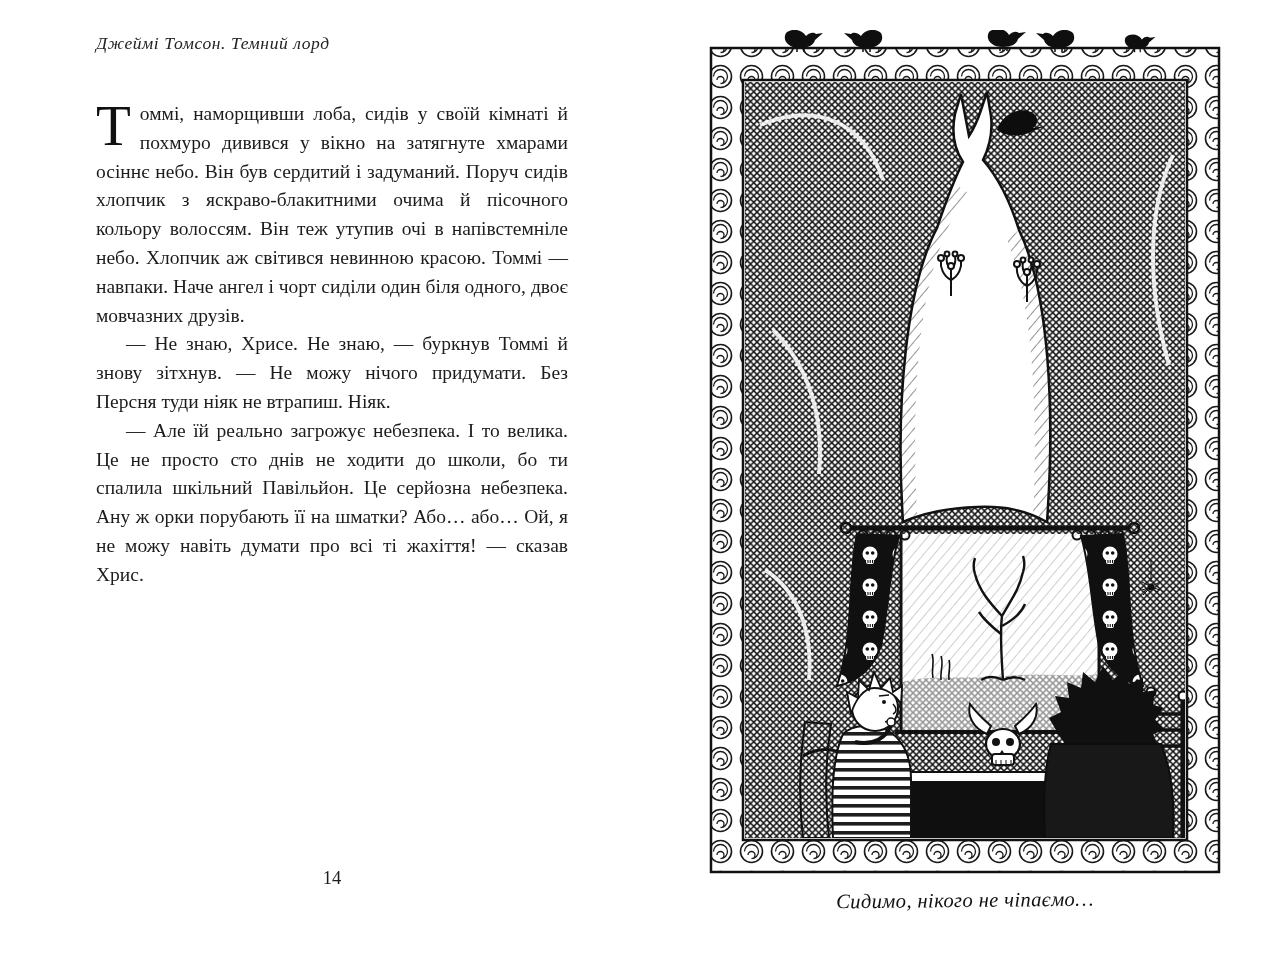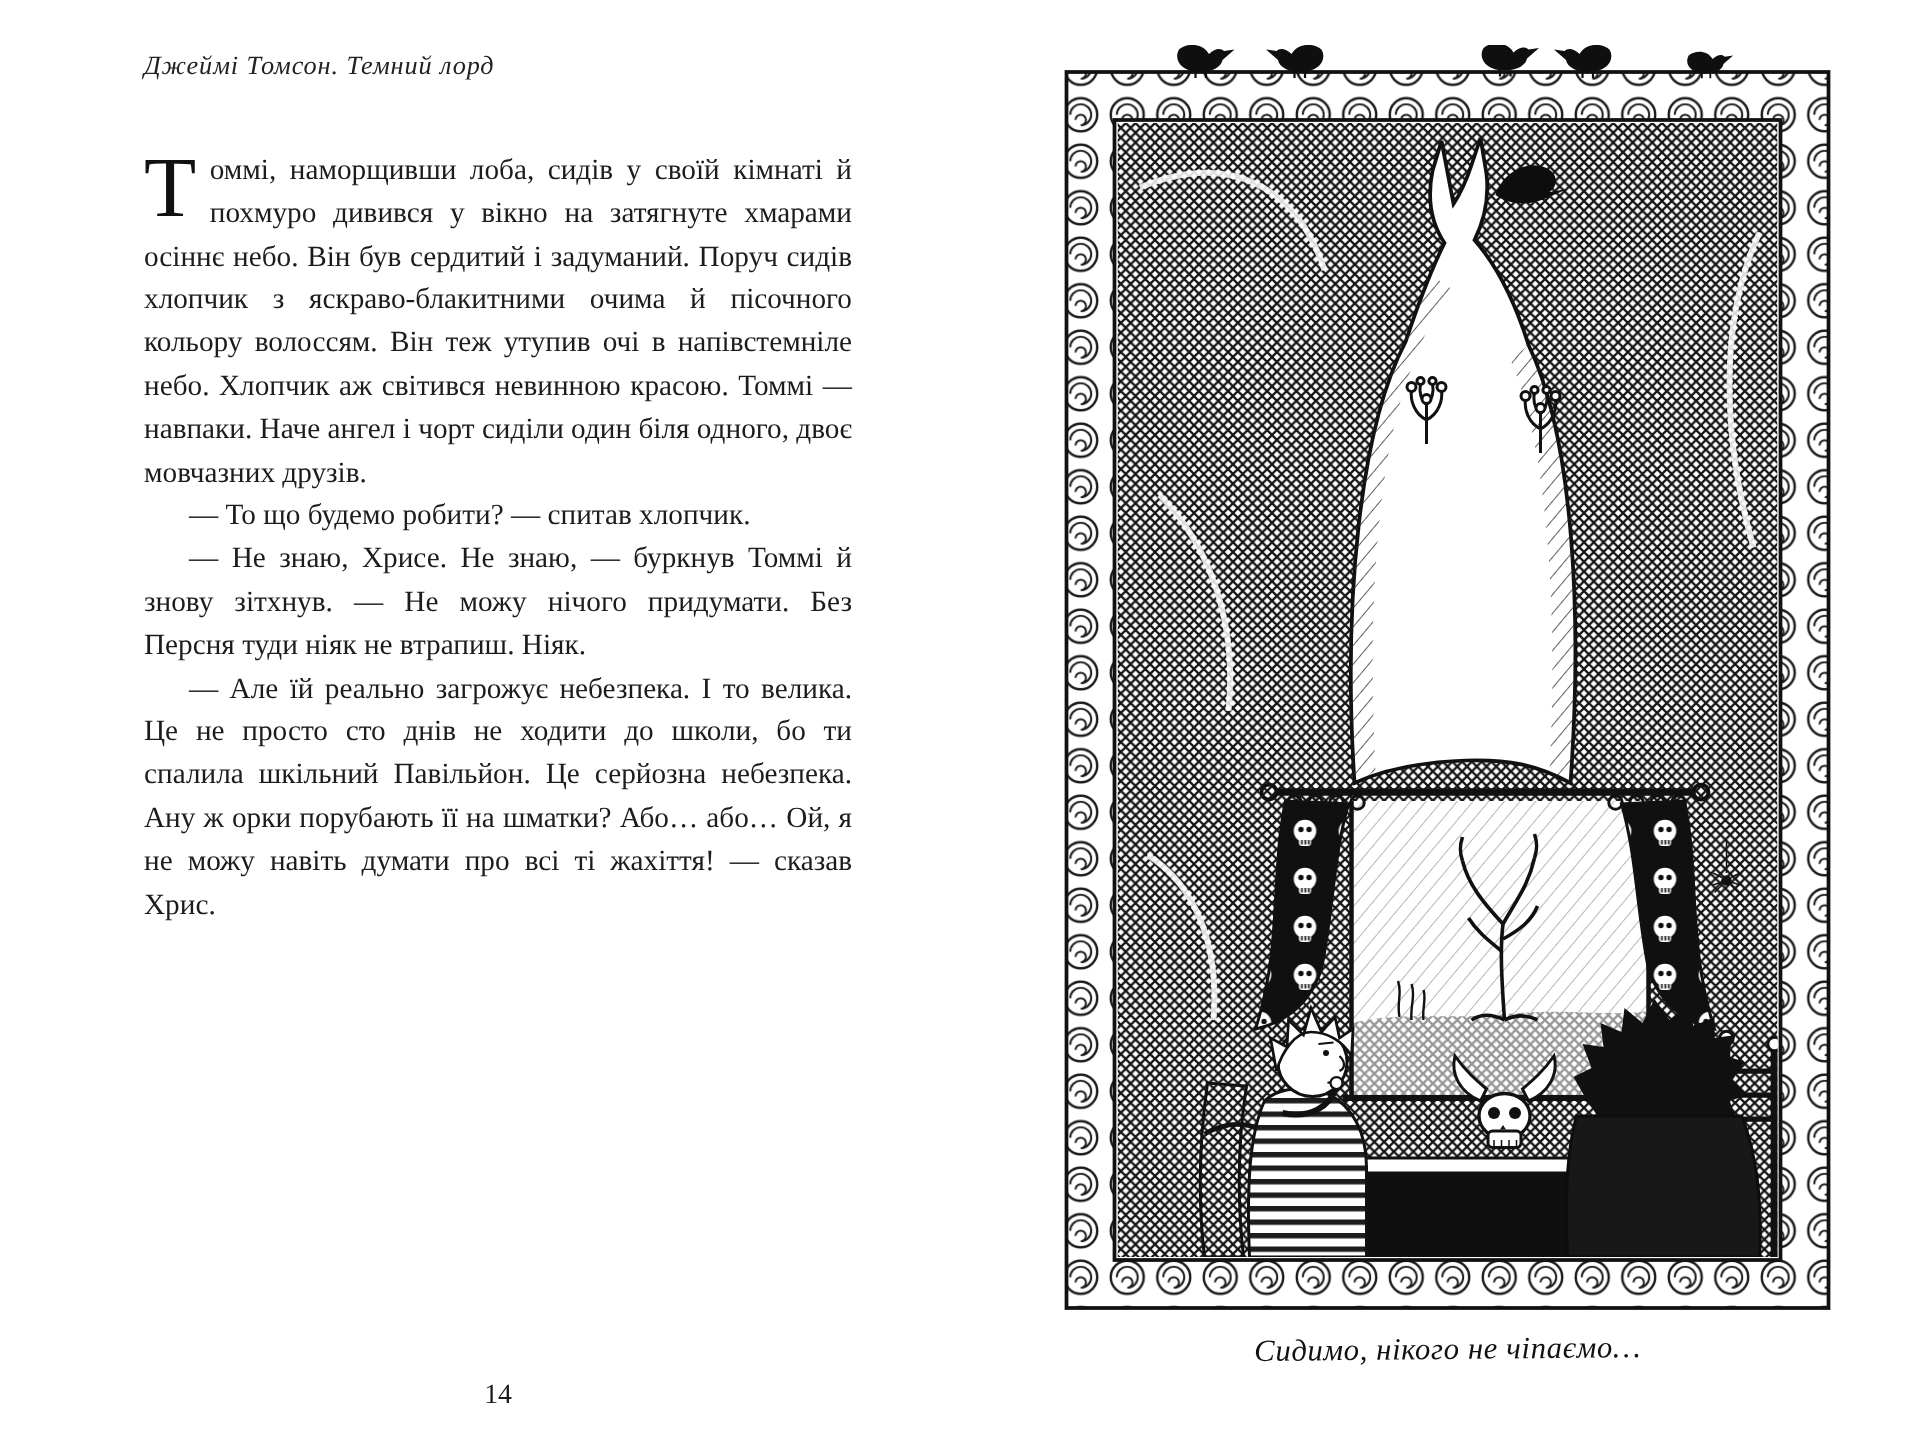--- a/index.html
+++ b/index.html
@@ -17,42 +17,41 @@
     position:absolute; top:100px; left:96px; width:472px;
     font-size:19.5px; line-height:28.8px; text-align:justify;
   }
   .text-col p { margin:0; }
   .text-col p.indent { text-indent:30px; }
   .dropcap {
     float:left; font-size:57px; line-height:45px;
     padding:3px 9px 0 0; color:#111;
   }
   .page-number {
-    position:absolute; top:920px; left:96px; width:472px;
+    position:absolute; top:868px; left:96px; width:472px;
     text-align:center; font-size:18.5px;
   }
   .illustration {
     position:absolute; top:30px; left:705px; width:520px; height:850px;
   }
   .caption {
     position:absolute; top:889px; left:705px; width:520px;
     text-align:center; font-style:italic; font-size:20.5px; letter-spacing:.4px;
     transform:rotate(-0.6deg); color:#111;
   }
 </style>
 </head>
 <body>
 
 <div>
 
   <div class="running-header">Джеймі Томсон.  Темний лорд</div>
 
   <div class="text-col">
     <p><span class="dropcap">Т</span><span>оммі, наморщивши лоба, сидів у своїй кімнаті й похмуро дивився у вікно на затягнуте хмарами осіннє небо. Він був сердитий і задуманий. Поруч сидів хлопчик з яскраво-блакитними очима й пісочного кольору волоссям. Він теж утупив очі в напівстемніле небо. Хлопчик аж світився невинною красою. Томмі — навпаки. Наче ангел і чорт сиділи один біля одного, двоє мовчазних друзів.</span></p>
-    <p class="indent">— То що будемо робити? — спитав хлопчик.</p>
     <p class="indent">— Не знаю, Хрисе. Не знаю, — буркнув Томмі й знову зітхнув. — Не можу нічого придумати. Без Персня туди ніяк не втрапиш. Ніяк.</p>
     <p class="indent">— Але їй реально загрожує небезпека. І то велика. Це не просто сто днів не ходити до школи, бо ти спалила шкільний Павільйон. Це серйозна небезпека. Ану ж орки порубають її на шматки? Або… або… Ой, я не можу навіть думати про всі ті жахіття! — сказав Хрис.</p>
   </div>
 
   <div class="page-number">14</div>
 
   <svg class="illustration" viewBox="0 0 520 850" width="520" height="850" xmlns="http://www.w3.org/2000/svg">
     <defs>
       <pattern id="spiral" width="31" height="31" patternUnits="userSpaceOnUse">
         <rect width="31" height="31" fill="#ffffff"></rect>

